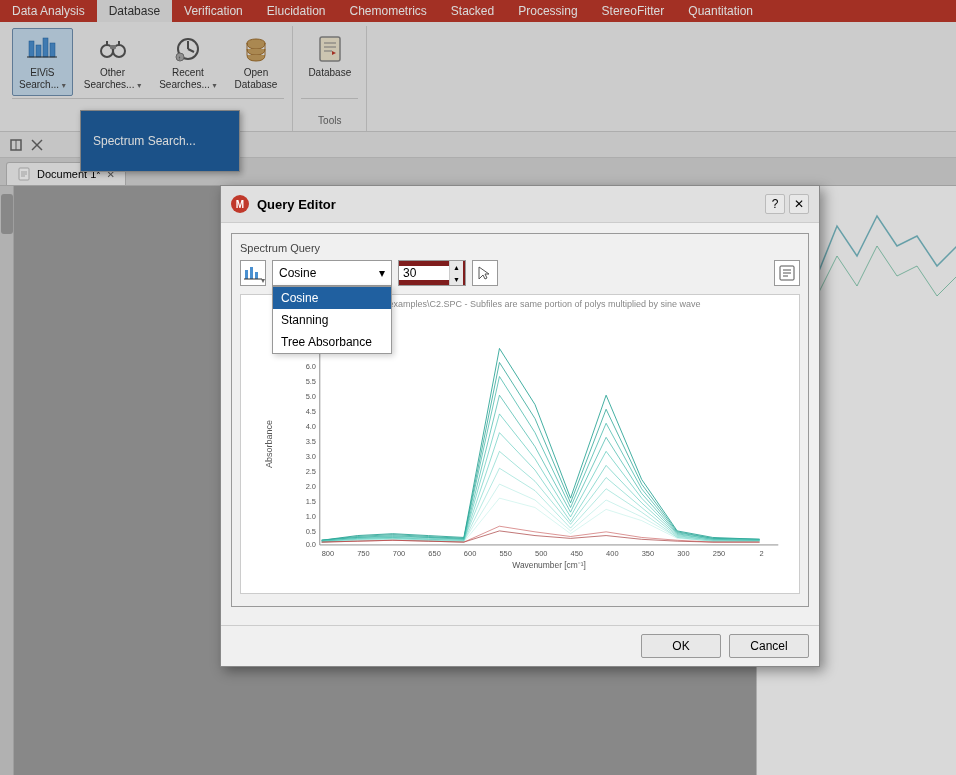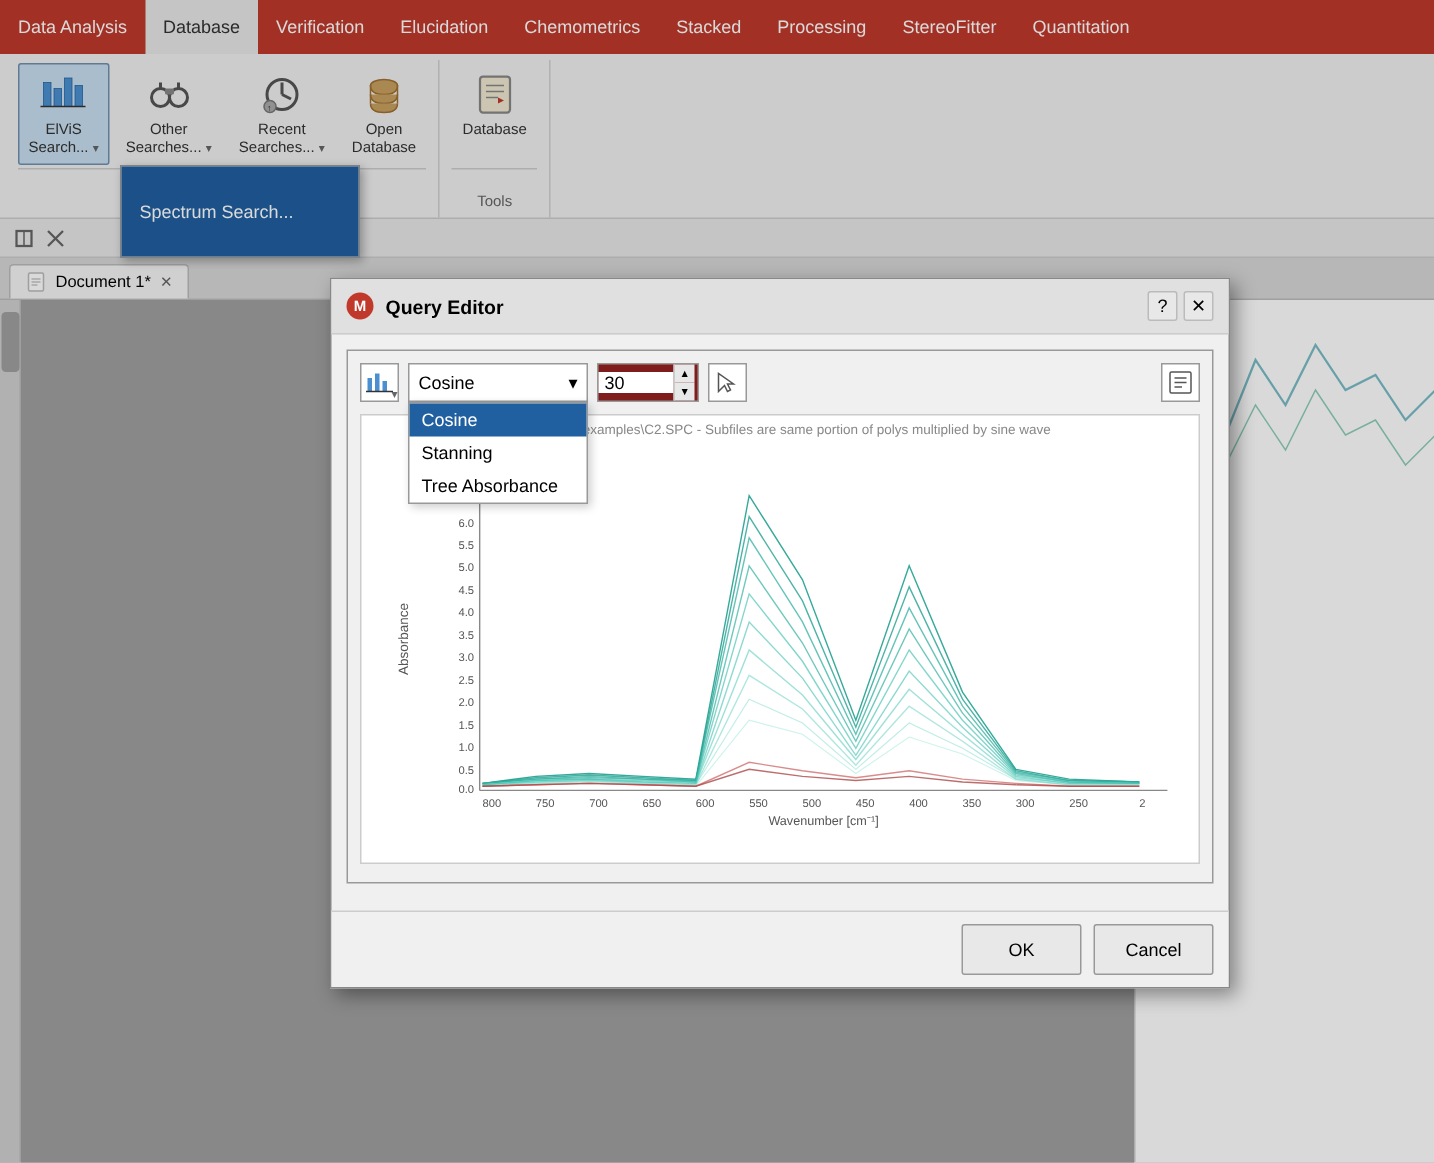--- a/index.html
+++ b/index.html
@@ -1,20 +1,20 @@
 <!DOCTYPE html>
 <html><head>
   <meta charset="utf-8">
   <style>
     * { box-sizing: border-box; margin: 0; padding: 0; }
     body { font-family: 'Segoe UI', Arial, sans-serif; font-size: 12px; background: #d0d0d0; width: 956px; height: 775px; overflow: hidden; position: relative; }
 
     
     .menu-bar {
-      display: flex; align-items: stretch; background: #c0392b; height: 36px;
+      display: flex; align-items: stretch; background: #c0392b; height: 22px;
     }
     .menu-item {
       padding: 3px 12px; color: white; font-size: 12px; cursor: pointer; display: flex; align-items: center;
     }
     .menu-item.active-tab { background: #e8e8e8; color: #333; }
 
     
     .ribbon {
       background: #f0f0f0; border-bottom: 1px solid #ccc; display: flex; align-items: stretch; padding: 4px 4px 0 4px; min-height: 110px;
     }
@@ -122,21 +122,21 @@
       background: white; border: 1px solid #ccc; position: relative; height: 300px; margin-bottom: 4px;
     }
     .chart-subtitle { position: absolute; top: 4px; left: 40px; right: 10px; font-size: 9px; color: #888; text-align: center; }
     .chart-y-label {
       position: absolute; left: 4px; top: 50%; transform: translateY(-50%) rotate(-90deg); font-size: 9px; color: #555; white-space: nowrap;
     }
     .chart-footer { font-size: 11px; color: #444; text-align: left; padding: 4px 0; }
 
     .dialog-footer { display: flex; justify-content: flex-end; gap: 8px; padding: 8px 10px; border-top: 1px solid #ccc; background: #f0f0f0; }
     .footer-btn {
-      width: 80px; height: 34px; border: 1px solid #999; background: #e8e8e8; cursor: pointer; font-size: 12px; border-radius: 2px;
+      width: 80px; height: 24px; border: 1px solid #999; background: #e8e8e8; cursor: pointer; font-size: 12px; border-radius: 2px;
     }
 
     
     .spectrum-svg { width: 100%; height: 100%; }
 
     
     .v-scroll { position: absolute; left: 0; top: 0; width: 14px; height: 100%; background: #d0d0d0; border-right: 1px solid #bbb; }
     .v-scroll-thumb { position: absolute; top: 8px; left: 1px; width: 12px; height: 40px; background: #a0a0a0; border-radius: 3px; }
   </style>
 </head>
@@ -292,20 +292,21 @@
     </div>
     <div class="dialog-controls">
       <div class="dialog-btn">?</div>
       <div class="dialog-btn">✕</div>
     </div>
   </div>
 
   <div class="dialog-body">
 
     <div class="spectrum-query-group">
+      <div class="group-legend">Spectrum Query</div>
 
       <div class="query-controls">
 
         <div class="chart-btn">
           <svg width="18" height="18" viewBox="0 0 18 18">
             <rect x="1" y="6" width="3" height="9" fill="#4a90d0"></rect>
             <rect x="6" y="3" width="3" height="12" fill="#4a90d0"></rect>
             <rect x="11" y="8" width="3" height="7" fill="#4a90d0"></rect>
             <line x1="0" y1="15" x2="18" y2="15" stroke="#333" stroke-width="1"></line>
           </svg>

